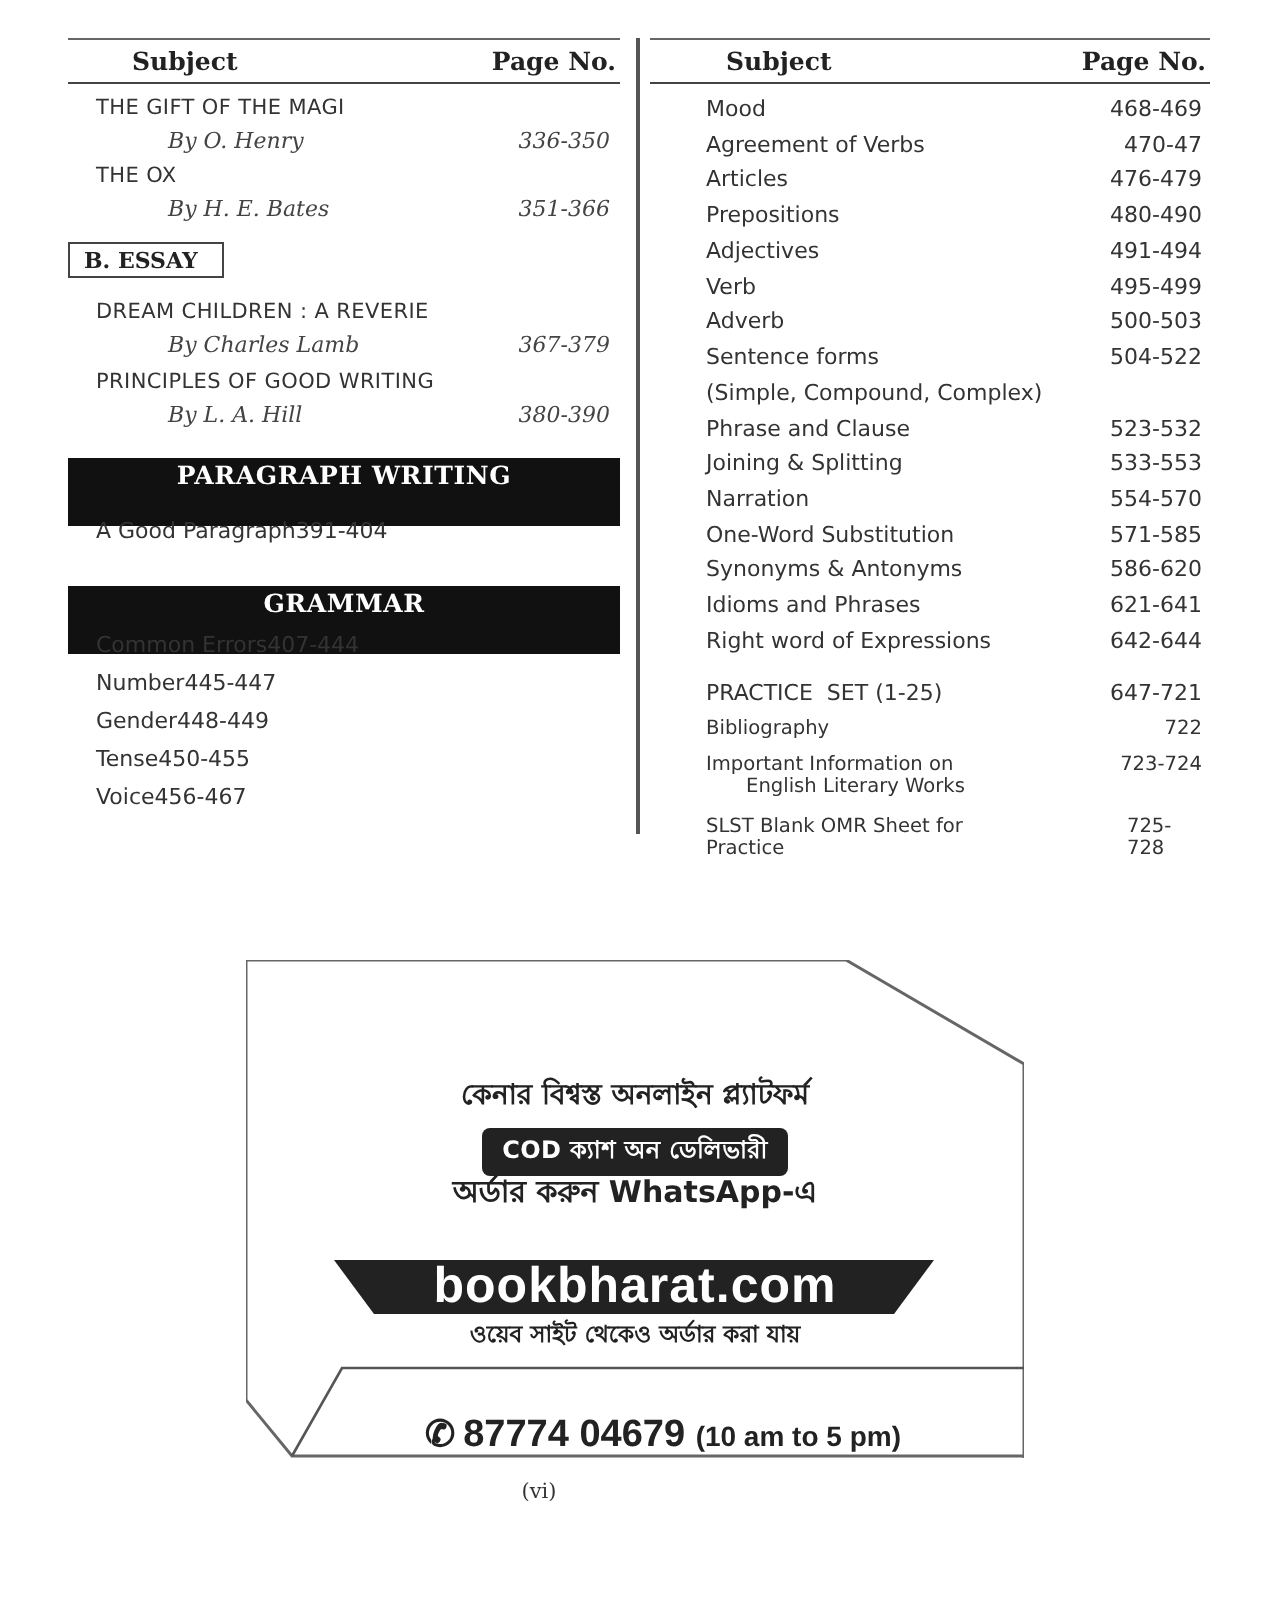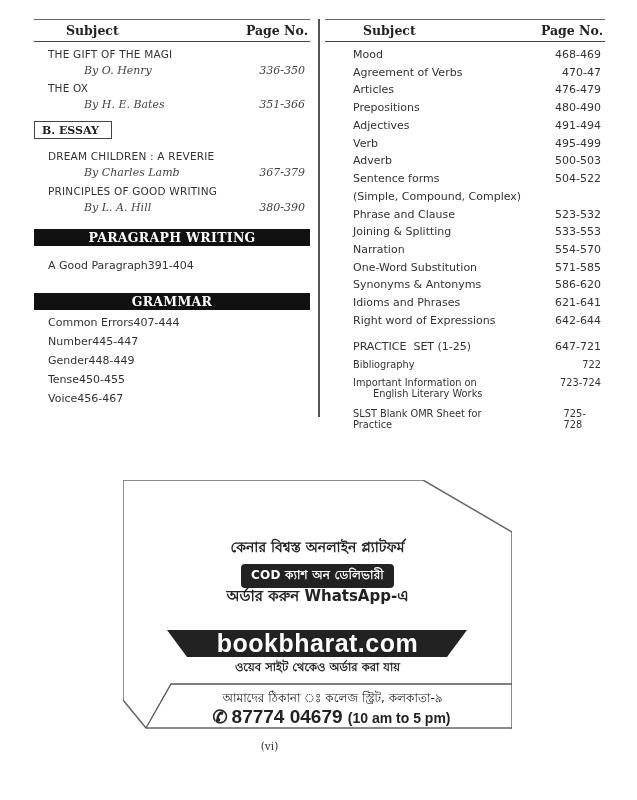--- a/index.html
+++ b/index.html
@@ -37,21 +37,21 @@
       padding-left: 50px; padding-right: 5px;
     }
     .author .pg { font-style: italic; }
 
     .boxlabel {
       position: absolute; left: 0; width: 78px; height: 18px;
       border: 1.5px solid #444; font-family: "DejaVu Serif", serif; font-weight: bold;
       font-size: 11px; padding: 2px 0 0 7px; color: #222;
     }
     .band {
-      position: absolute; left: 0; right: 0; height: 17px;
+      position: absolute; left: 0; right: 0; height: 34px;
       background: #111; color: #fff; text-align: center;
       font-family: "DejaVu Serif", serif; font-weight: bold; font-size: 12.5px; line-height: 17px;
       letter-spacing: 0.3px;
     }
 
     .r-entry {
       position: absolute; left: 12px; right: 0;
       display: flex; justify-content: space-between; align-items: baseline;
       font-family: "DejaVu Sans", sans-serif; font-size: 11px; color: #333;
       padding-left: 16px; padding-right: 4px;
@@ -285,20 +285,19 @@
     <polygon points="0,0 300,0 280,27 20,27" fill="#222"></polygon>
   </svg>
 
   <div class="line ad-sub">কেনার বিশ্বস্ত অনলাইন প্ল্যাটফর্ম</div>
   <div class="line ad-cod-wrap">
     <span class="ad-cod">COD ক্যাশ অন ডেলিভারী</span>
   </div>
   <div class="line ad-order">অর্ডার করুন WhatsApp-এ</div>
   <div class="line ad-site">bookbharat.com</div>
   <div class="line ad-site-note">ওয়েব সাইট থেকেও অর্ডার করা যায়</div>
-  <div class="line ad-address">আমাদের ঠিকানা ঃ কলেজ স্ট্রিট, কলকাতা-৯</div>
   <div class="line ad-contact">
     <span class="phone-icon">✆</span><span>87774 04679</span>
     <span class="hours">(10 am to 5 pm)</span>
   </div>
 </div>
 
 <div class="page-num">(vi)</div>
 
 </body></html>

